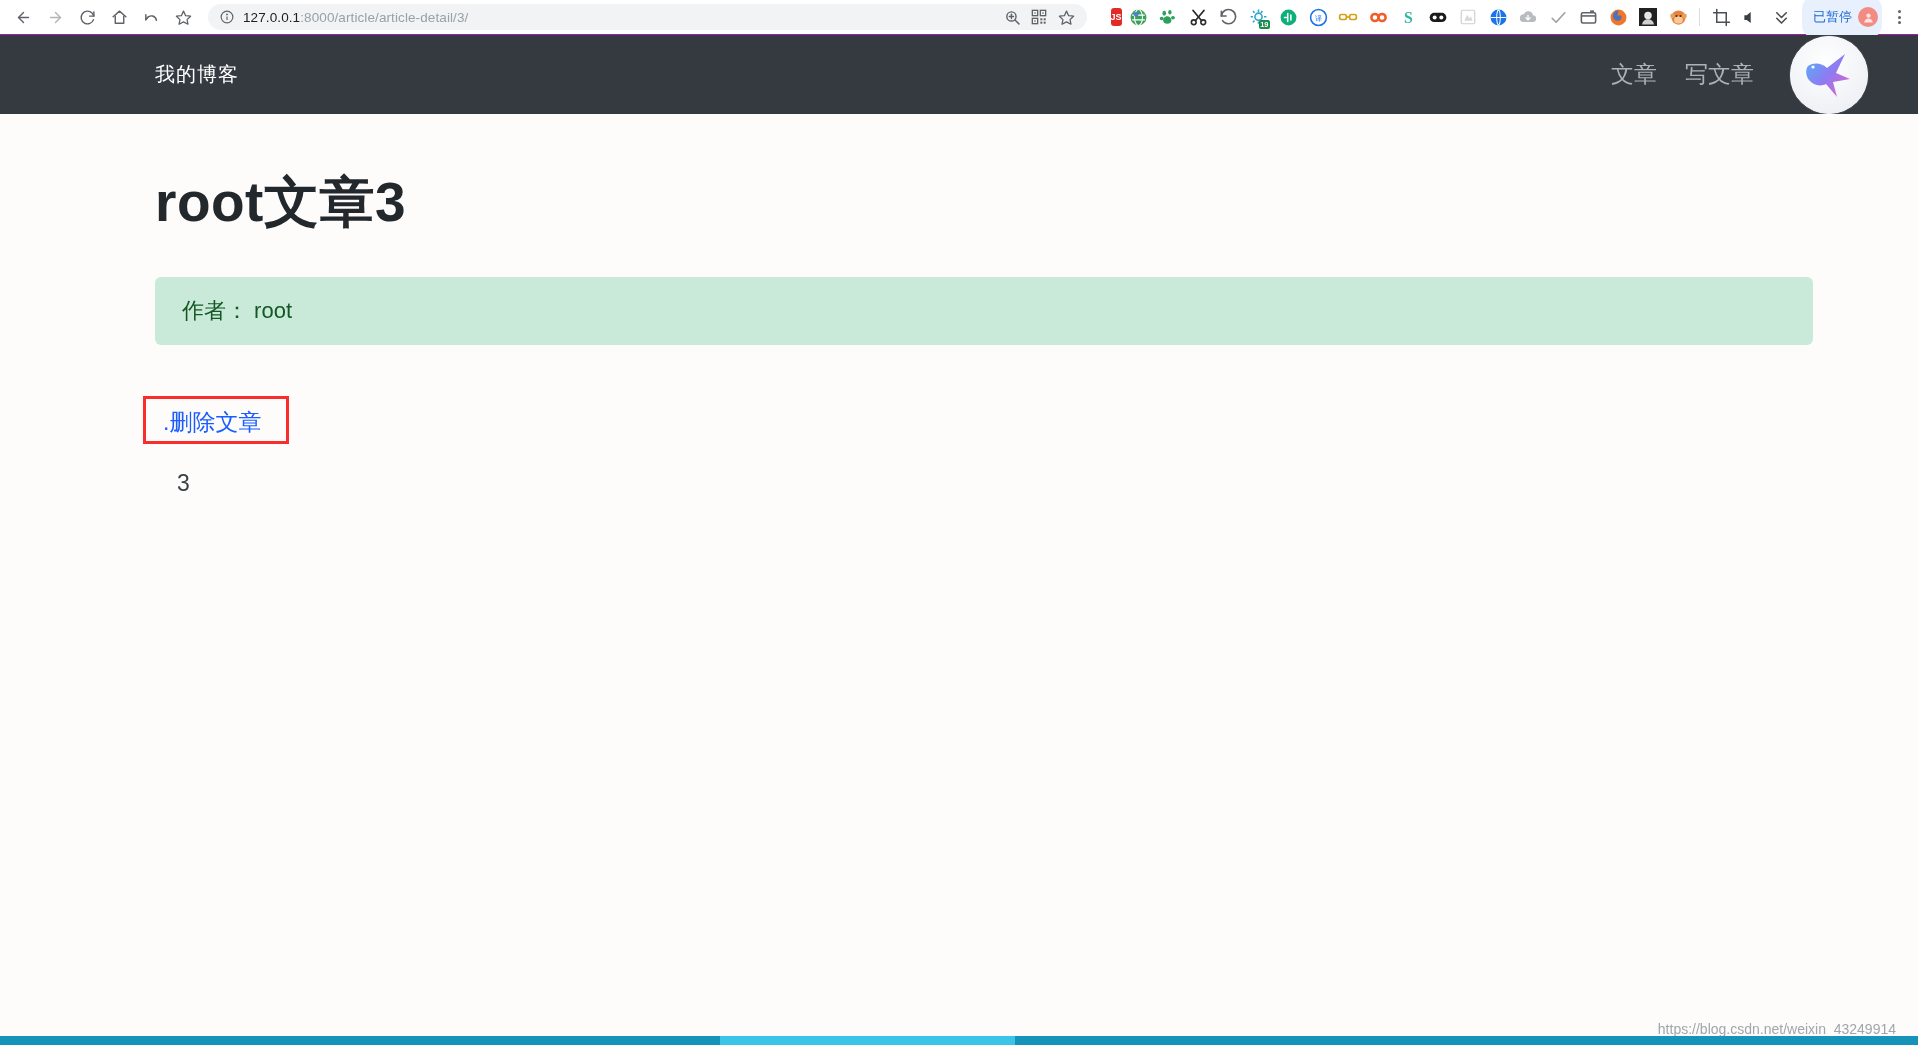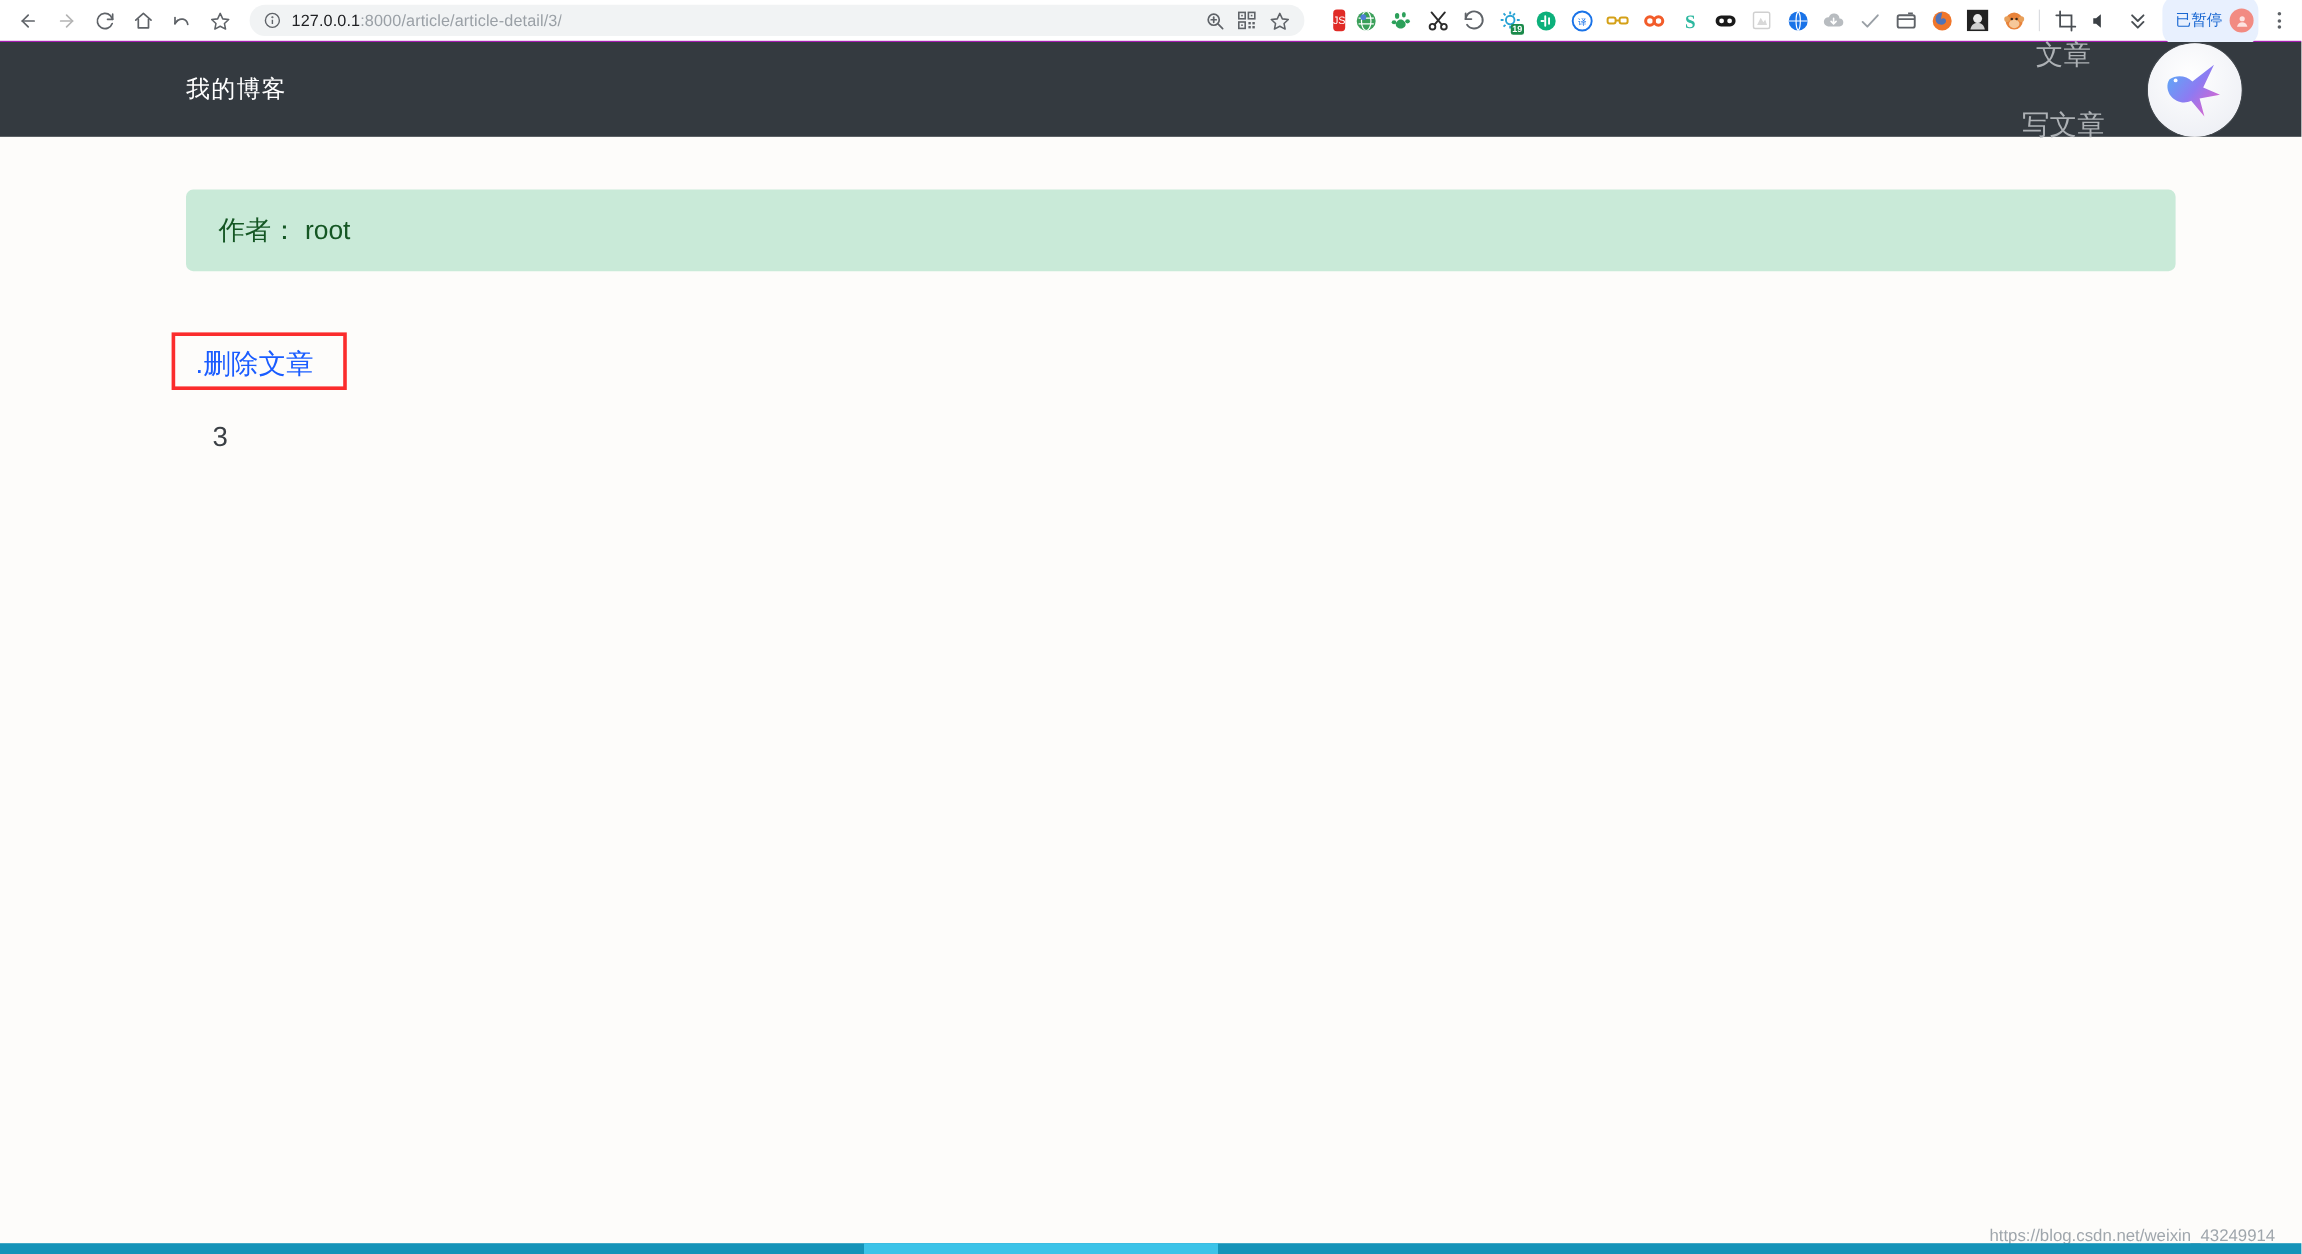--- a/index.html
+++ b/index.html
@@ -46,21 +46,21 @@
   .omni-right { margin-left: auto; display: flex; align-items: center; gap: 10px; padding-left: 10px; }
   .omni-right .oi { width: 17px; height: 17px; color: #5f6368; }
 
   .ext-bar { display: flex; align-items: center; gap: 0px; flex: 0 0 auto; }
   .ext {
     width: 26px; height: 26px; margin: 0 2px;
     display: flex; align-items: center; justify-content: center;
     position: relative; cursor: pointer; flex: 0 0 auto;
   }
   .ext .sq   { width: 38px; height: 18px; border-radius: 3px; display:flex; align-items:center; justify-content:center;
-               font-size: 9px; font-weight: normal; color: #fff; font-family: "Liberation Sans", sans-serif; margin-left: 16px;}
+               font-size: 9px; font-weight: bold; color: #fff; font-family: "Liberation Sans", sans-serif; margin-left: 16px;}
   .ext .badge {
     position: absolute; right: 1px; bottom: 1px;
     background: #1a8a4a; color: #fff; font-size: 7.5px; line-height: 9px;
     padding: 0 1.5px; border-radius: 2px; font-weight: bold; margin-top: 10px;
   }
   .ext-sep { width: 1px; height: 18px; background: #dadce0; margin: 0 6px; }
 
   .pause-pill {
     background: #e8f0fe; color: #1967d2;
     border-radius: 13px; height: 42px;
@@ -76,21 +76,21 @@
 
   
   .page { width: 100%; height: 1010px; background: #fdfcfa; position: relative; }
 
   .site-header {
     height: 79px; background: #343a40;
     display: flex; align-items: center;
     padding: 0 0 0 155px; position: relative;
   }
   .brand { color: #ffffff; font-size: 20px; letter-spacing: 1px; }
-  .nav-links { margin-left: auto; display: flex; align-items: center; gap: 28px; flex-direction: column; }
+  .nav-links { margin-left: auto; display: flex; align-items: center; gap: 28px; }
   .nav-link { color: #adb1b5; font-size: 23px; text-decoration: none; cursor: pointer; }
   .avatar-wrap {
     width: 78px; height: 78px; border-radius: 50%;
     margin-left: 36px; margin-right: 50px;
     background: #fbfbfd; position: relative; overflow: hidden; flex: 0 0 auto;
     box-shadow: 0 0 0 1px rgba(255,255,255,.08);
   }
 
   .content { padding: 0 155px; position: relative; }
   .article-title {
@@ -404,20 +404,21 @@
           </linearGradient>
         </defs>
         <circle cx="39" cy="39" r="39" fill="url(#bgw)"></circle>
         <path d="M18 30c6-4 14-3 19 2l18-14-9 19 14 6-17 3 4 15-11-13c-6 3-13 1-17-4-3-4-4-10-1-14z" fill="url(#bird)"></path>
         <circle cx="23" cy="31" r="1.6" fill="#fff"></circle>
       </svg>
     </span>
   </div>
 
   <div class="content">
+    <h1 class="article-title">root文章3</h1>
 
     <div class="alert-author">
       <span>作者： root</span>
     </div>
 
     <div class="delete-wrap">
       <a class="delete-link">.删除文章</a>
       <span class="redbox"></span>
     </div>
 

